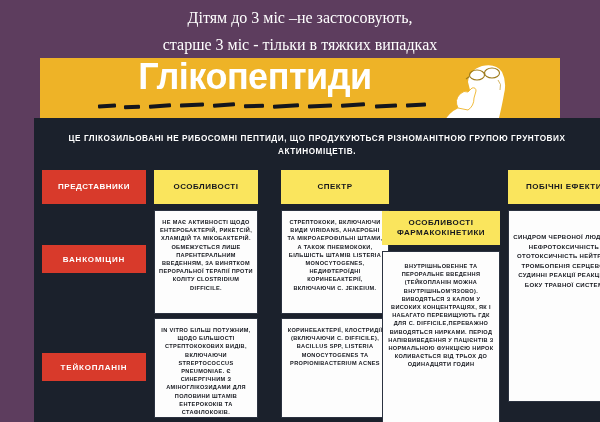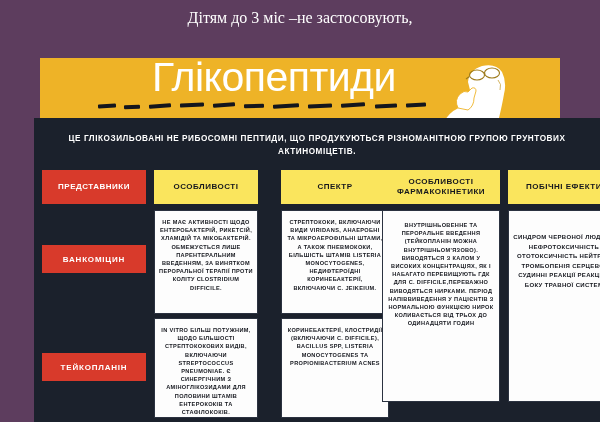--- a/index.html
+++ b/index.html
@@ -26,26 +26,25 @@
   
   .banner{
     position:absolute;left:40px;top:58px;width:520px;height:60px;
     background:#eeb327;
     overflow:hidden;
   }
   .banner-title{
     position:absolute;left:0;top:-2px;width:430px;
     text-align:center;
     color:#ffffff;
-    font-size:41px;
-    font-weight:normal;
+    font-size:36px;
+    font-weight:bold;
     letter-spacing:-0.5px;
     line-height:42px;
     white-space:nowrap;
-    margin-left:19px;
   }
   .dashes{
     position:absolute;left:58px;top:44px;width:340px;height:8px;
   }
   .dashes i{
     position:absolute;display:block;background:#14161d;
     height:4px;border-radius:1px;
     transform-origin:center;
   }
   
@@ -70,21 +69,21 @@
   }
 
   
   .grid{
     position:absolute;left:6px;top:52px;width:554px;height:232px;
   }
   .col{position:absolute;top:0;}
   .c1{left:2px;width:104px;}
   .c2{left:114px;width:104px;}
   .c3{left:226px;width:108px;margin-left:15px;}
-  .c4{left:342px;width:118px;}
+  .c4{left:342px;width:118px;margin-top:41px;}
   .c5{left:468px;width:112px;}
 
   .hdr{
     box-sizing:border-box;
     height:34px;
     display:flex;align-items:center;justify-content:center;
     text-align:center;
     font-size:8px;
     font-weight:bold;
     letter-spacing:0.5px;
@@ -126,20 +125,21 @@
   .h192{height:192px;}
 
   .tag-r1{position:absolute;top:75px;height:28px;width:100%;}
   .tag-r2{position:absolute;top:183px;height:28px;width:100%;}
 </style>
 </head>
 <body>
 
 <div class="top-note">
   <div>Дітям до 3 міс –не застосовують,</div>
+  <div>старше 3 міс - тільки в тяжких випадках</div>
 </div>
 
 <div class="banner">
   <div class="banner-title">Глікопептиди</div>
   <div class="dashes">
     <i style="left:0px;top:2px;width:18px;transform:rotate(-3deg);"></i>
     <i style="left:26px;top:3px;width:16px;transform:rotate(-2deg);"></i>
     <i style="left:51px;top:2px;width:22px;transform:rotate(-4deg);"></i>
     <i style="left:82px;top:1px;width:24px;transform:rotate(-3deg);"></i>
     <i style="left:115px;top:1px;width:22px;transform:rotate(-4deg);"></i>

